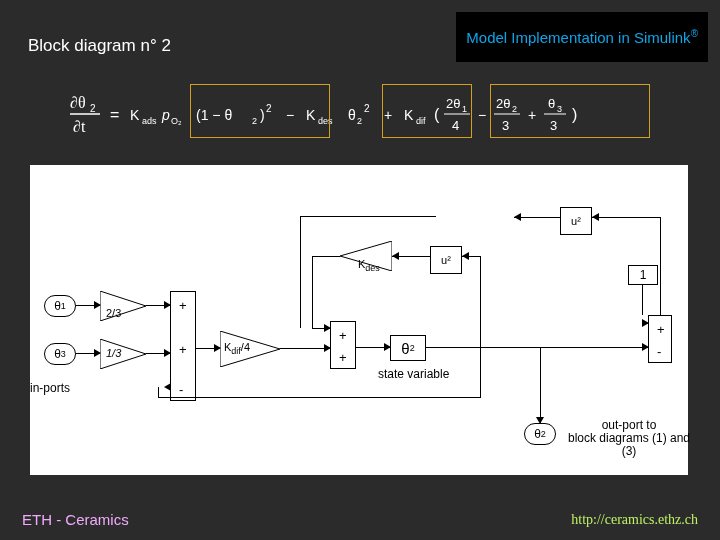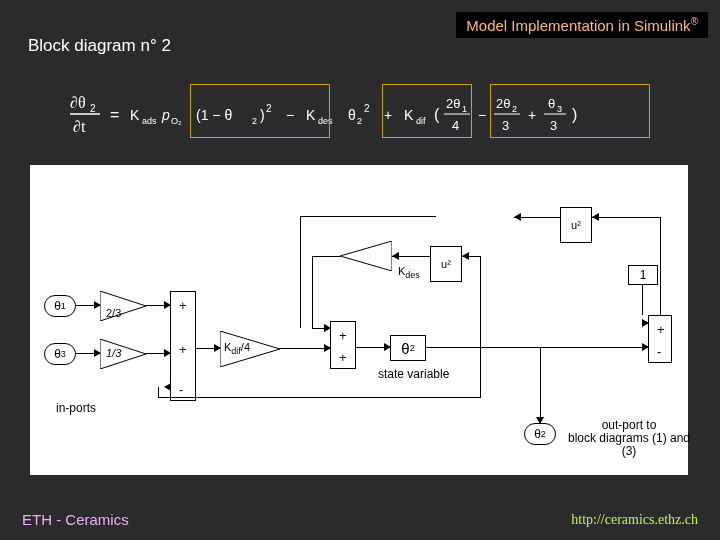--- a/index.html
+++ b/index.html
@@ -10,22 +10,22 @@
     background: #2b2b2b;
     font-family: Arial, sans-serif;
     color: #fff;
     position: relative;
   }
   .header-band {
     position: absolute;
     top: 12px;
     right: 12px;
     background: #000;
-    color: #fdba74;
-    padding: 4px 10px;
+    color: #0ea5e9;
+    padding: 16px 10px;
     font-size: 15px;
   }
   .header-band sup { font-size: 10px; }
   .title {
     position: absolute;
     top: 36px;
     left: 28px;
     font-size: 17px;
     color: #ffffff;
   }
@@ -102,21 +102,21 @@
     background: #fff;
     font-size: 13px;
   }
   .sumbox .s1, .sumbox .s2, .sumbox .s3 {
     position: absolute;
     left: 8px;
   }
   .usq {
     position: absolute;
     width: 32px;
-    height: 36px;
+    height: 28px;
     border: 1px solid #000;
     background: #fff;
     font-size: 11px;
     display: flex;
     align-items: center;
     justify-content: center;
   }
   .const1 {
     position: absolute;
     width: 30px;
@@ -218,21 +218,21 @@
 <div class="diagram">
 
   <div class="port port-round" style="left:14px; top:130px;">
     <span>θ</span>
       <sub>1</sub>
   </div>
   <div class="port port-round" style="left:14px; top:178px;">
     <span>θ</span>
       <sub>3</sub>
   </div>
-  <div class="lbl" style="left:26px; top:216px;margin-top:20px;">in-ports</div>
+  <div class="lbl" style="left:0; top:216px;">in-ports</div>
 
   <div class="gain" style="left:70px; top:126px;">
     <svg viewBox="0 0 46 30">
         <polygon points="0,0 0,30 46,15" fill="#fff" stroke="#000"></polygon>
       </svg>
     <div class="gain-label" style="left:6px; top:16px;">2/3</div>
   </div>
   <div class="gain" style="left:70px; top:174px;font-style:italic;">
     <svg viewBox="0 0 46 30">
         <polygon points="0,0 0,30 46,15" fill="#fff" stroke="#000"></polygon>
@@ -263,21 +263,21 @@
   <div class="port" style="left:360px; top:170px; width:36px; height:26px; font-size:15px;">
     <span>θ</span>
       <sub>2</sub>
   </div>
   <div class="lbl" style="left:348px; top:202px;text-align:center;">state variable</div>
 
   <div class="gain" style="left:310px; top:76px; width:52px; height:30px;">
     <svg viewBox="0 0 52 30">
         <polygon points="52,0 52,30 0,15" fill="#fff" stroke="#000"></polygon>
       </svg>
-    <div class="gain-label" style="left:18px; top:24px;margin-left:40px;">
+    <div class="gain-label" style="left:18px; top:17px;">
       <span>K</span><sub>des</sub>
     </div>
   </div>
 
   <div class="usq" style="left:400px; top:81px;">u²</div>
   <div class="usq" style="left:530px; top:42px;">u²</div>
 
 
   <div class="const1" style="left:598px; top:100px;">1</div>
 

